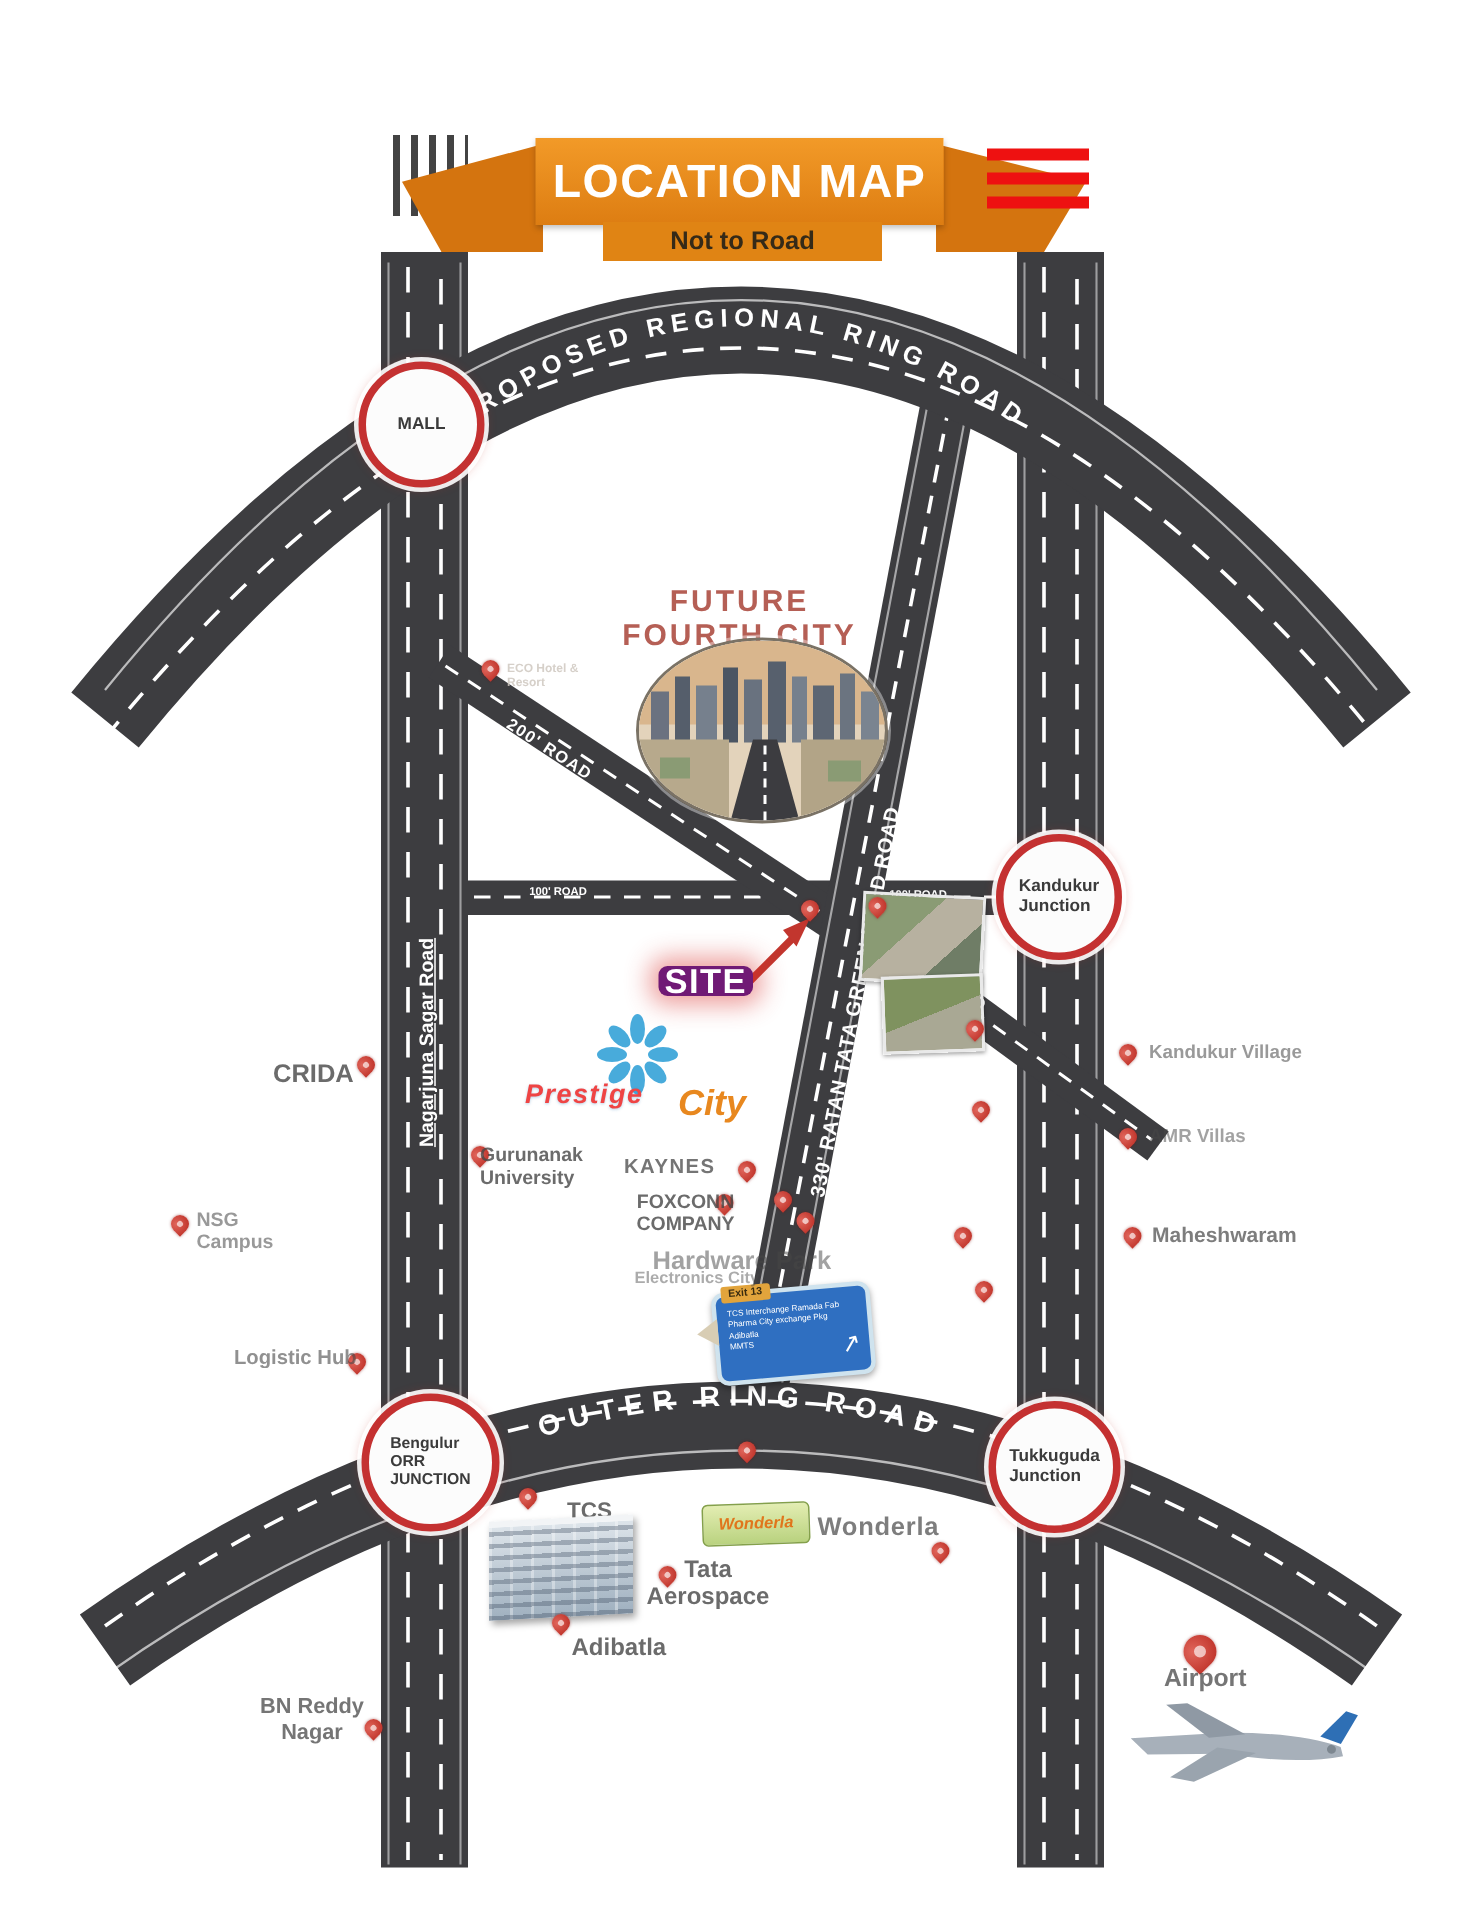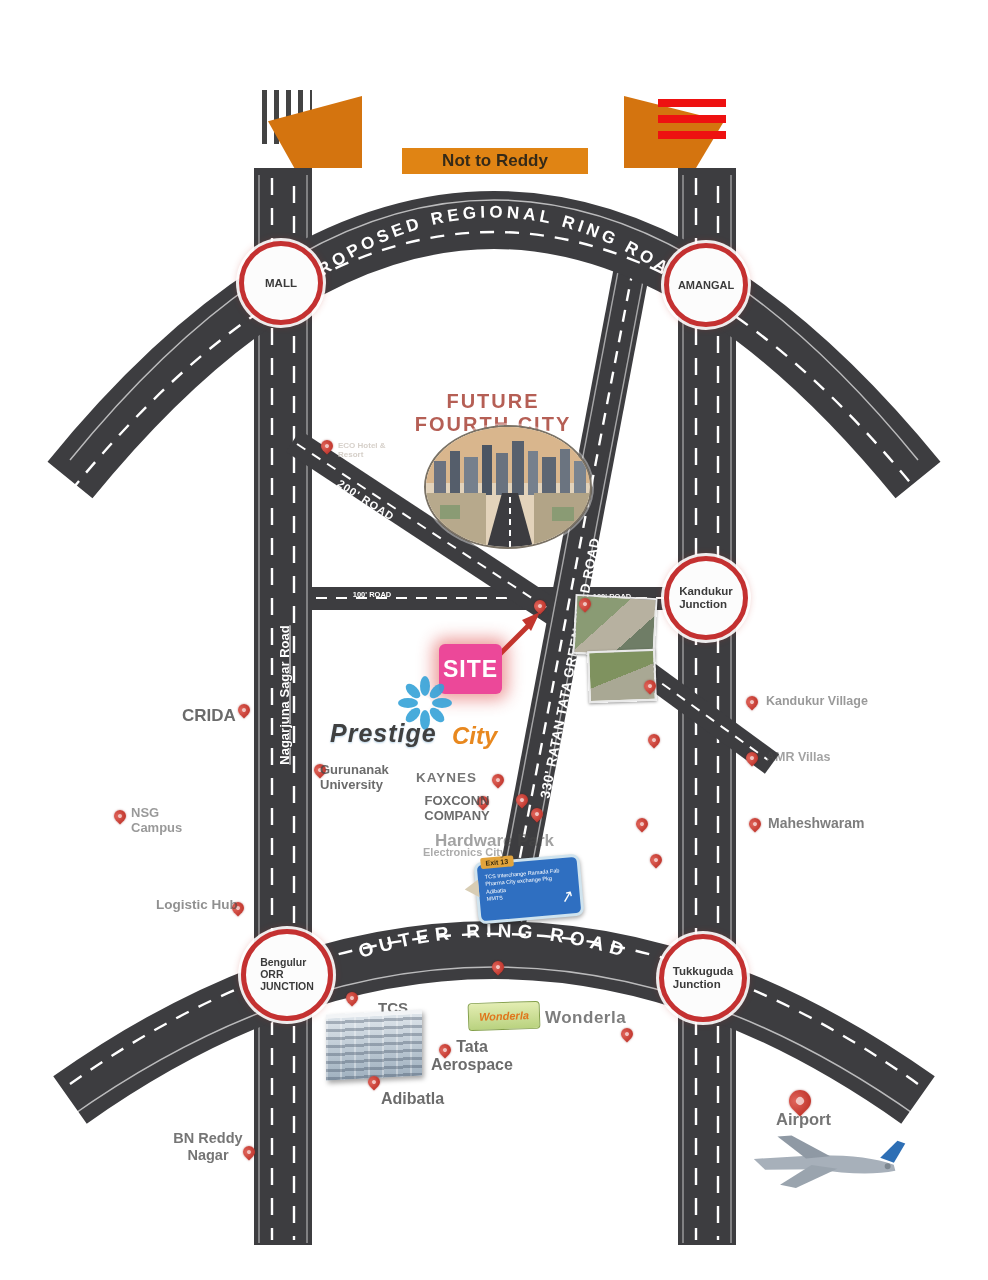--- a/index.html
+++ b/index.html
@@ -35,21 +35,21 @@
     background:linear-gradient(#f29a28,#dd7d12);display:flex;align-items:center;justify-content:center;
     color:#fff;font-weight:bold;font-size:31px;letter-spacing:1px;box-shadow:0 2px 4px rgba(0,0,0,.25);}
   .banner-wing{position:absolute;background:#d4740f;}
   .banner-sub{position:absolute;left:402px;top:148px;width:186px;height:26px;background:#e08414;
     display:flex;align-items:center;justify-content:center;color:#33271476;color:#352a18;
     font-weight:bold;font-size:17px;}
   .deco-stripes-left{position:absolute;left:262px;top:90px;width:50px;height:54px;
     background:repeating-linear-gradient(90deg,#222 0 5px,transparent 5px 12px);opacity:.85;}
   .red-stripe{position:absolute;height:8px;background:#ee1111;}
 
-  .site-box{position:absolute;left:439px;top:644px;width:63px;height:50px;background:#ec4899;
+  .site-box{position:absolute;left:439px;top:644px;width:63px;height:20px;background:#701a75;
     border-radius:6px;display:flex;align-items:center;justify-content:center;color:#fff;
     font-weight:bold;font-size:23px;letter-spacing:1px;box-shadow:0 0 16px 6px rgba(215,45,40,.45);}
 
   .future-city{position:absolute;left:382px;top:390px;width:222px;text-align:center;color:#a63c30;
     font-weight:bold;font-size:20px;letter-spacing:2px;white-space:pre-line;opacity:.82;line-height:1.15;}
 
   .oval-photo{position:absolute;left:424px;top:425px;width:168px;height:124px;border-radius:50%;
     overflow:hidden;border:2px solid #7a7265;box-shadow:0 0 0 2px rgba(255,255,255,.4);}
 
   .photo{position:absolute;border:2px solid #e9e9e9;box-shadow:0 1px 3px rgba(0,0,0,.4);}
@@ -70,22 +70,22 @@
       repeating-linear-gradient(0deg,rgba(60,75,95,.35) 0 3px,transparent 3px 8px),
       repeating-linear-gradient(90deg,rgba(255,255,255,.35) 0 2px,transparent 2px 14px),
       linear-gradient(#dde4ea,#9fb0bf);
     border-top:4px solid #f2f4f6;box-shadow:2px 3px 5px rgba(0,0,0,.35);}
 
   .wonderla-logo{position:absolute;left:468px;top:1002px;width:72px;height:28px;transform:rotate(-2deg);
     background:linear-gradient(#e3edb2,#b9d27f);border:1px solid #84a04b;border-radius:4px;
     display:flex;align-items:center;justify-content:center;}
   .wonderla-logo span{color:#e0761c;font-weight:bold;font-style:italic;font-size:11px;}
 
-  .prestige-first{position:absolute;left:330px;top:719px;font-size:25px;font-weight:bold;
-    font-style:italic;color:#404040;letter-spacing:1px;text-shadow:0 1px 2px rgba(40,120,180,.35);}
+  .prestige-first{position:absolute;left:350px;top:719px;font-size:18px;font-weight:bold;
+    font-style:italic;color:#ef4444;letter-spacing:1px;text-shadow:0 1px 2px rgba(40,120,180,.35);}
   .prestige-second{position:absolute;left:452px;top:722px;font-size:24px;font-weight:bold;
     font-style:italic;color:#e8881f;}
 </style>
 </head>
 <body>
 
 <div class="stage">
 
   <svg class="roadnet" viewBox="0 0 988 1280">
 
@@ -154,21 +154,24 @@
       <polygon points="540,612 522,620 531,631" fill="#c2362e"></polygon>
     </g>
   </svg>
 
   <div class="deco-stripes-left"></div>
   <div class="banner-wing" style="left:268px;top:96px;width:94px;height:72px;clip-path:polygon(0 35%,100% 0,100% 100%,28% 100%);"></div>
   <div class="banner-wing" style="left:624px;top:96px;width:100px;height:72px;clip-path:polygon(0 0,100% 35%,72% 100%,0 100%);"></div>
   <div class="red-stripe" style="left:658px;top:99px;width:68px;"></div>
   <div class="red-stripe" style="left:658px;top:115px;width:68px;"></div>
   <div class="red-stripe" style="left:658px;top:131px;width:68px;"></div>
-  <div class="banner-sub">Not to Reddy</div>
+  <div class="banner-center">
+    <span>LOCATION MAP</span>
+  </div>
+  <div class="banner-sub">Not to Road</div>
 
   <div class="future-city">FUTURE
 FOURTH CITY</div>
   <div class="oval-photo">
     <svg width="168" height="124" viewBox="0 0 168 124">
       <rect width="168" height="124" fill="#e3d3bb"></rect>
       <rect y="0" width="168" height="56" fill="#d9b68d"></rect>
       <rect x="8" y="34" width="12" height="34" fill="#6b7280"></rect>
       <rect x="24" y="24" width="10" height="44" fill="#555e6b"></rect>
       <rect x="38" y="30" width="14" height="38" fill="#76808d"></rect>
@@ -193,21 +196,20 @@
 Resort</div>
 
   <div class="rlabel" style="left:284px;top:695px;width:170px;font-size:13px;text-decoration:underline;transform:translate(-50%,-50%) rotate(-90deg);">Nagarjuna Sagar Road</div>
   <div class="rlabel" style="left:570px;top:668px;width:290px;font-size:13.5px;letter-spacing:.5px;transform:translate(-50%,-50%) rotate(-79deg);">330' RATAN TATA GREEN FIELD ROAD</div>
   <div class="rlabel" style="left:366px;top:500px;width:90px;font-size:11px;letter-spacing:1px;transform:translate(-50%,-50%) rotate(33deg);">200' ROAD</div>
   <div class="rlabel" style="left:630px;top:653px;width:90px;font-size:11px;letter-spacing:1px;transform:translate(-50%,-50%) rotate(36deg);">200' ROAD</div>
   <div class="rlabel" style="left:372px;top:594px;width:70px;font-size:7.5px;transform:translate(-50%,-50%);">100' ROAD</div>
   <div class="rlabel" style="left:612px;top:596px;width:70px;font-size:7.5px;transform:translate(-50%,-50%);">100' ROAD</div>
 
   <div class="junction" style="left:239px;top:241px;width:84px;height:84px;font-size:11.5px;">MALL</div>
-  <div class="junction" style="left:664px;top:243px;width:84px;height:84px;font-size:11px;">AMANGAL</div>
   <div class="junction" style="left:664px;top:556px;width:84px;height:84px;font-size:11.5px;">Kandukur
 Junction</div>
   <div class="junction" style="left:241px;top:929px;width:92px;height:92px;font-size:10.5px;">Bengulur
 ORR
 JUNCTION</div>
   <div class="junction" style="left:659px;top:934px;width:88px;height:88px;font-size:11.5px;">Tukkuguda
 Junction</div>
 
   <div class="site-box">SITE</div>
   <svg style="position:absolute;left:398px;top:676px;" width="54" height="54" viewBox="0 0 54 54">

